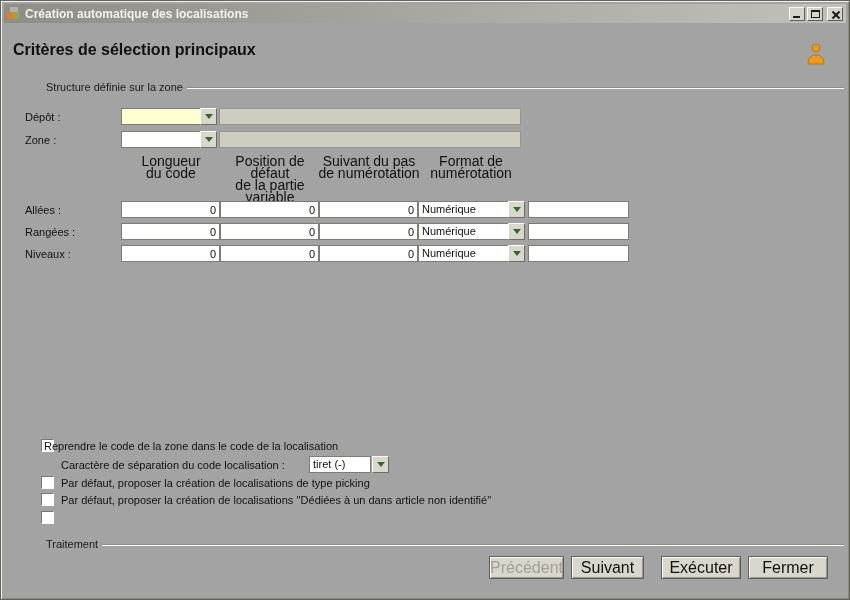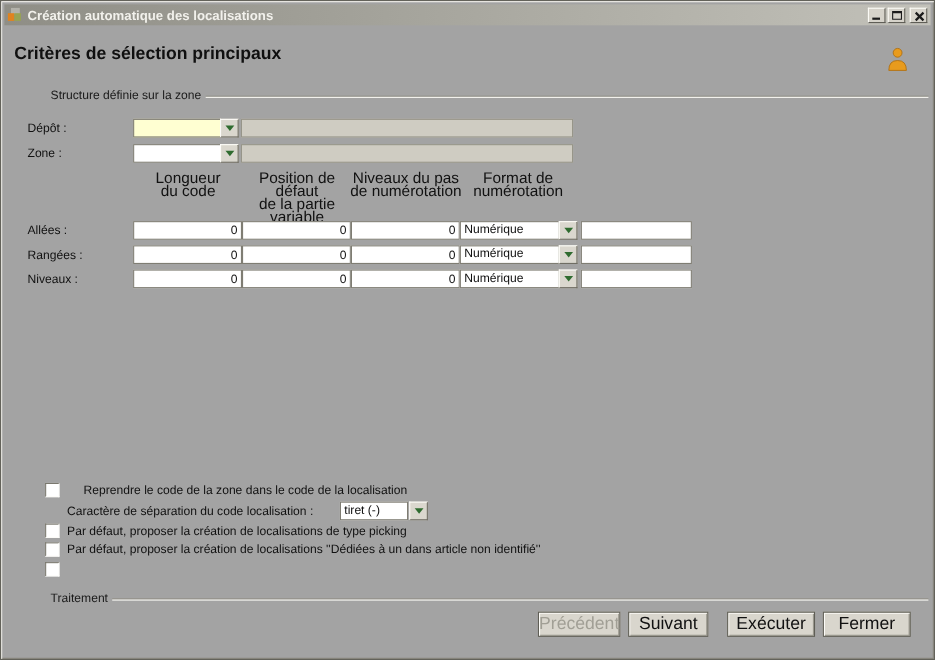--- a/index.html
+++ b/index.html
@@ -116,21 +116,21 @@
 
   <div class="colhead" style="left:114px; top:154px">
     <div>Longueur</div>
       <div>du code</div>
   </div>
   <div class="colhead" style="left:213px; top:154px">
     <div>Position de défaut</div>
       <div>de la partie variable</div>
   </div>
   <div class="colhead" style="left:312px; top:154px">
-    <div>Niveaux du pas</div>
+    <div>Suivant du pas</div>
       <div>de numérotation</div>
   </div>
   <div class="colhead" style="left:414px; top:154px">
     <div>Format de</div>
       <div>numérotation</div>
   </div>
 
   <span class="lbl" style="left:24px; top:203px">Allées :</span>
   <input class="cell numeric" style="left: 120px; top: 200px; width: 99px;" value="0">
   <input class="cell numeric" style="left: 219px; top: 200px; width: 99px;" value="0">
@@ -156,21 +156,21 @@
   <input class="cell numeric" style="left: 219px; top: 244px; width: 99px;" value="0">
   <input class="cell numeric" style="left: 318px; top: 244px; width: 99px;" value="0">
   <div class="cell combo-field" style="left:417px; top:244px; width:91px">Numérique</div>
   <div class="ddbtn" style="left:507px; top:244px">
       <span class="arr"></span>
     </div>
   <input class="cell" style="left: 527px; top: 244px; width: 101px;" value="">
 
 
   <div class="cb" style="left:40px; top:438px"></div>
-  <span class="lbl" style="left:75px; top:439px">Reprendre le code de la zone dans le code de la localisation</span>
+  <span class="lbl" style="left:43px; top:439px">Reprendre le code de la zone dans le code de la localisation</span>
 
   <span class="lbl" style="left:60px; top:458px">Caractère de séparation du code localisation :</span>
   <div class="cell combo-field" style="left:308px; top:455px; width:62px">tiret (-)</div>
   <div class="ddbtn" style="left:371px; top:455px">
       <span class="arr"></span>
     </div>
 
   <div class="cb" style="left:40px; top:475px"></div>
   <span class="lbl" style="left:60px; top:476px">Par défaut, proposer la création de localisations de type picking</span>
 

